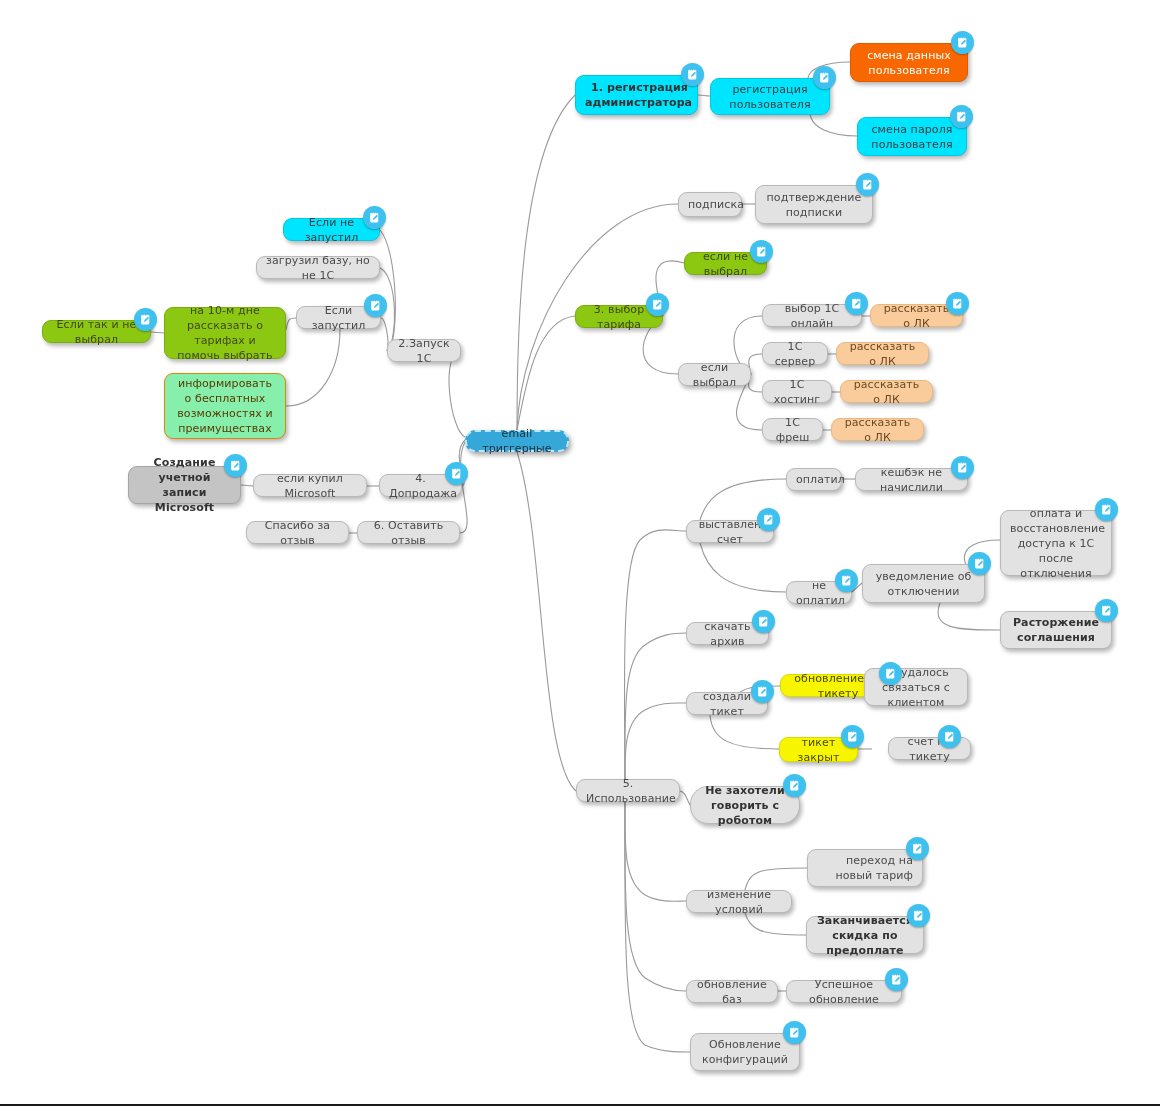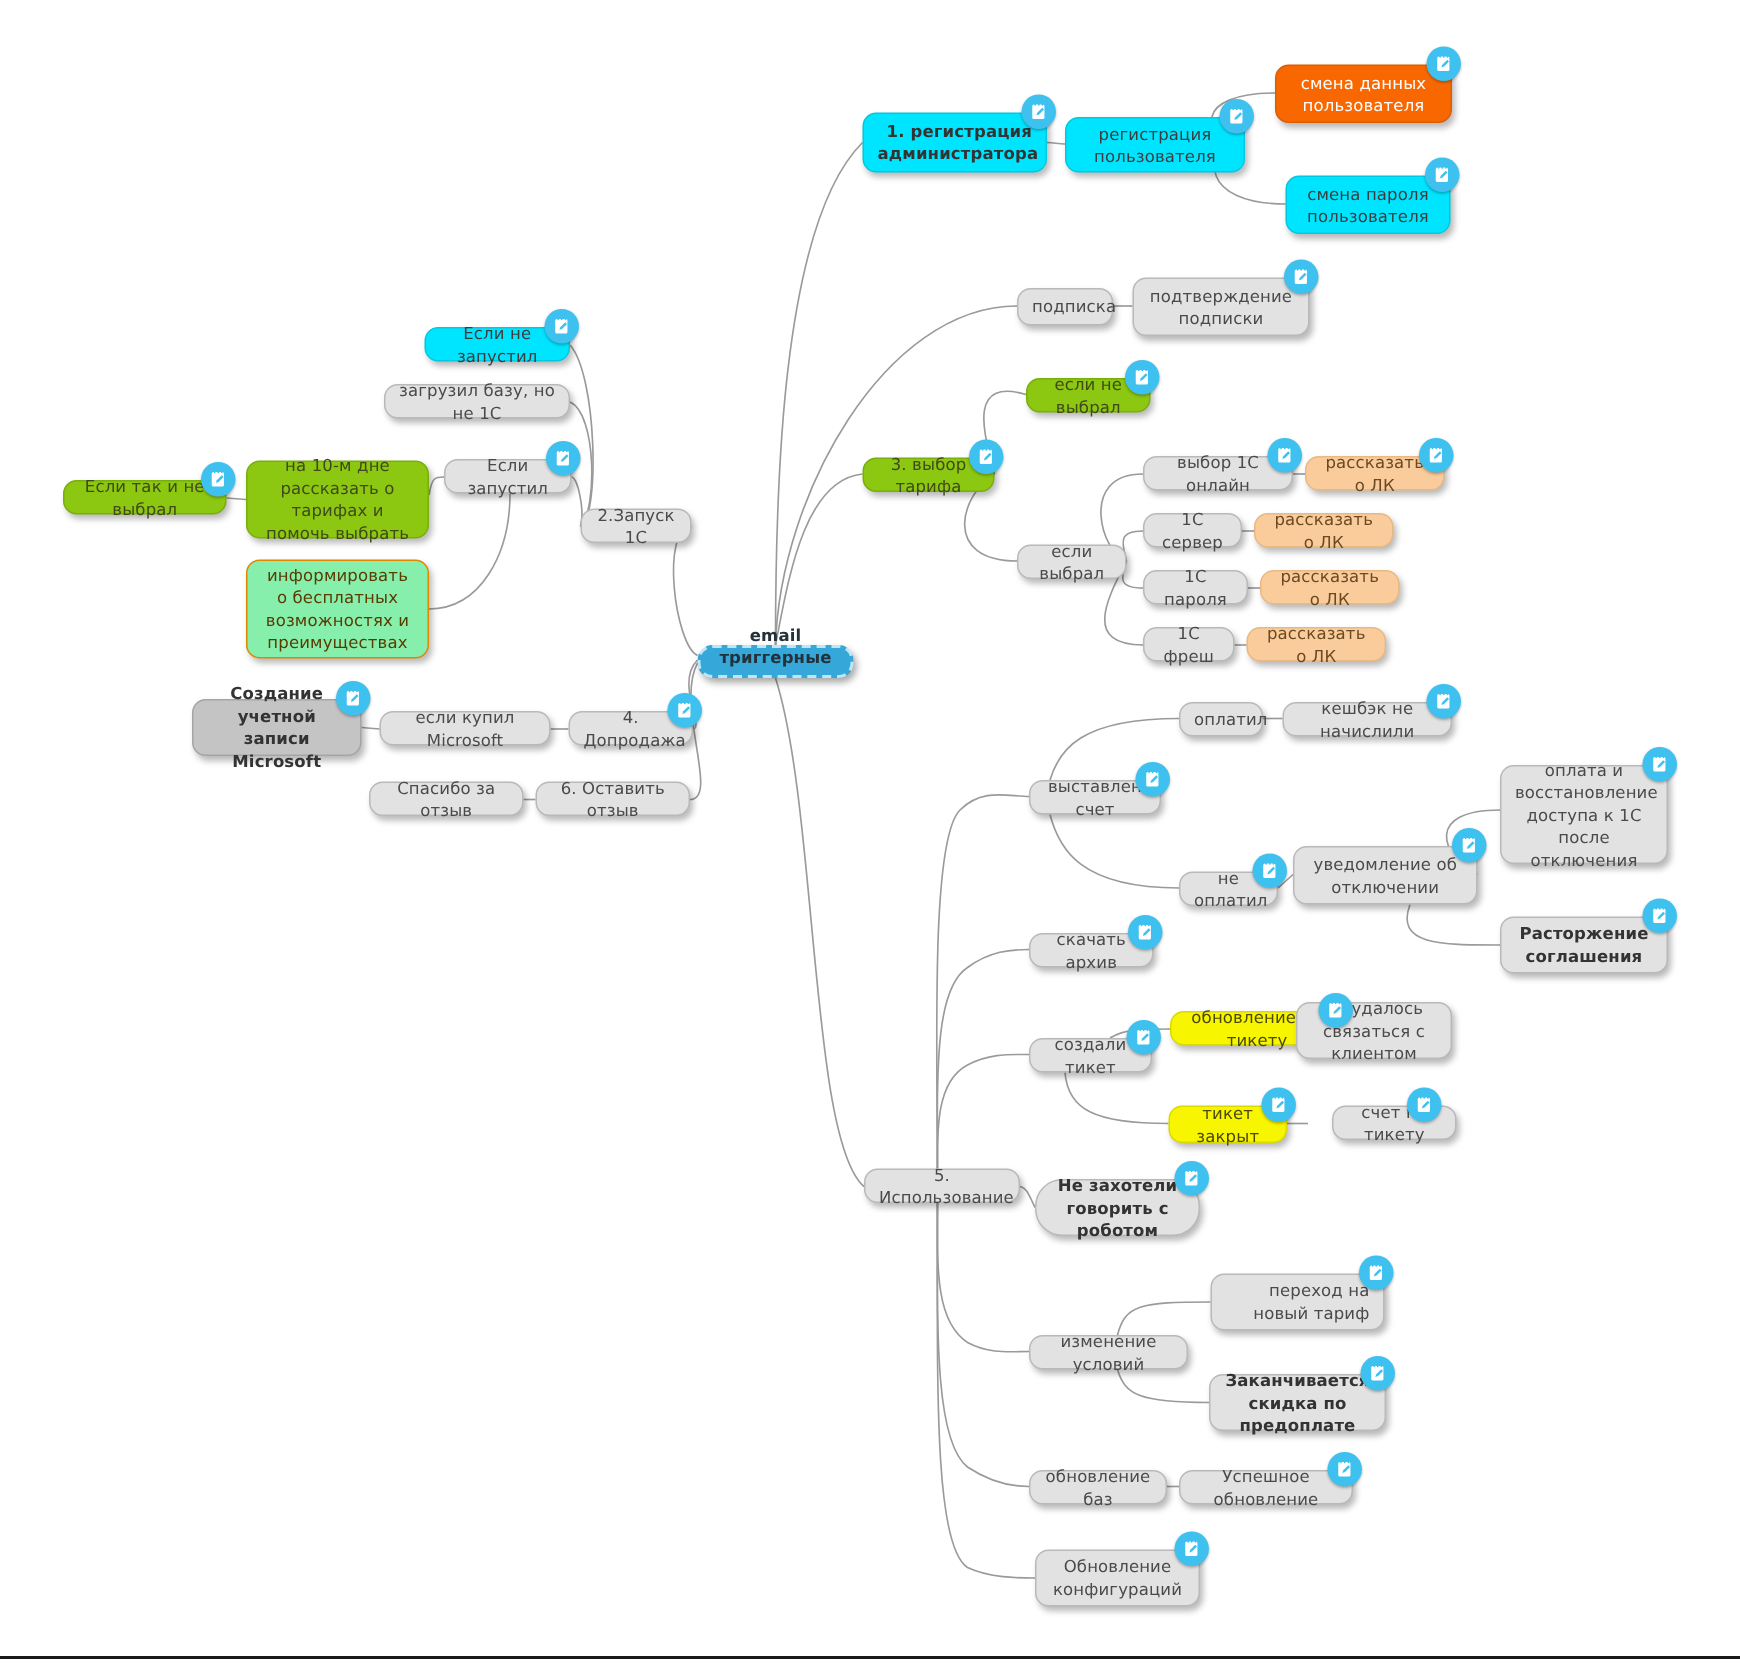--- a/index.html
+++ b/index.html
@@ -31,24 +31,23 @@
   .c-orange{background:#86efac;border:1px solid #e08700;color:#5a3b00;}
   .c-orangedark{background:#f96800;border:1px solid #dd5c00;color:#ffffff;}
   .c-peach{background:#fbcc9b;border:1px solid #e8b982;color:#6b4a23;}
   .c-yellow{background:#f7f500;border:1px solid #dbd900;color:#4a4a00;}
   .bold{font-weight:bold;color:#333;}
   
   .c-center{
     background:#35a7d8;
     border:2px dashed #bfe6f7;
     color:#23313a;
-    font-weight:bold;
+    font-weight:normal;
     border-radius:10px;
     box-shadow:2px 3px 5px rgba(0,0,0,0.35);
-    align-items:flex-end;
   }
   
   .badge{
     position:absolute;
     width:23px;height:23px;
     border-radius:50%;
     background:#3fc1f0;
     box-shadow:0 1px 2px rgba(0,0,0,0.30);
     z-index:9;
     display:flex;align-items:center;justify-content:center;
@@ -248,21 +247,21 @@
           <path d="M9 16.5l1.2-3.4 6.1-6.1 2.2 2.2-6.1 6.1z" fill="#3fc1f0"></path>
         </svg>
       </div>
       <div class="node c-gray" style="left: 762px; top: 342px; width: 66px; height: 23px;">
         <span>1С сервер</span>
       </div>
       <div class="node c-peach" style="left: 836px; top: 342px; width: 93px; height: 23px;">
         <span>рассказать о ЛК</span>
       </div>
       <div class="node c-gray" style="left: 762px; top: 380px; width: 70px; height: 23px;">
-        <span>1С пароля</span>
+        <span>1С хостинг</span>
       </div>
       <div class="node c-peach" style="left: 840px; top: 380px; width: 93px; height: 23px;">
         <span>рассказать о ЛК</span>
       </div>
       <div class="node c-gray" style="left: 762px; top: 418px; width: 61px; height: 23px;">
         <span>1С фреш</span>
       </div>
       <div class="node c-peach" style="left: 831px; top: 418px; width: 93px; height: 23px;">
         <span>рассказать о ЛК</span>
       </div>

